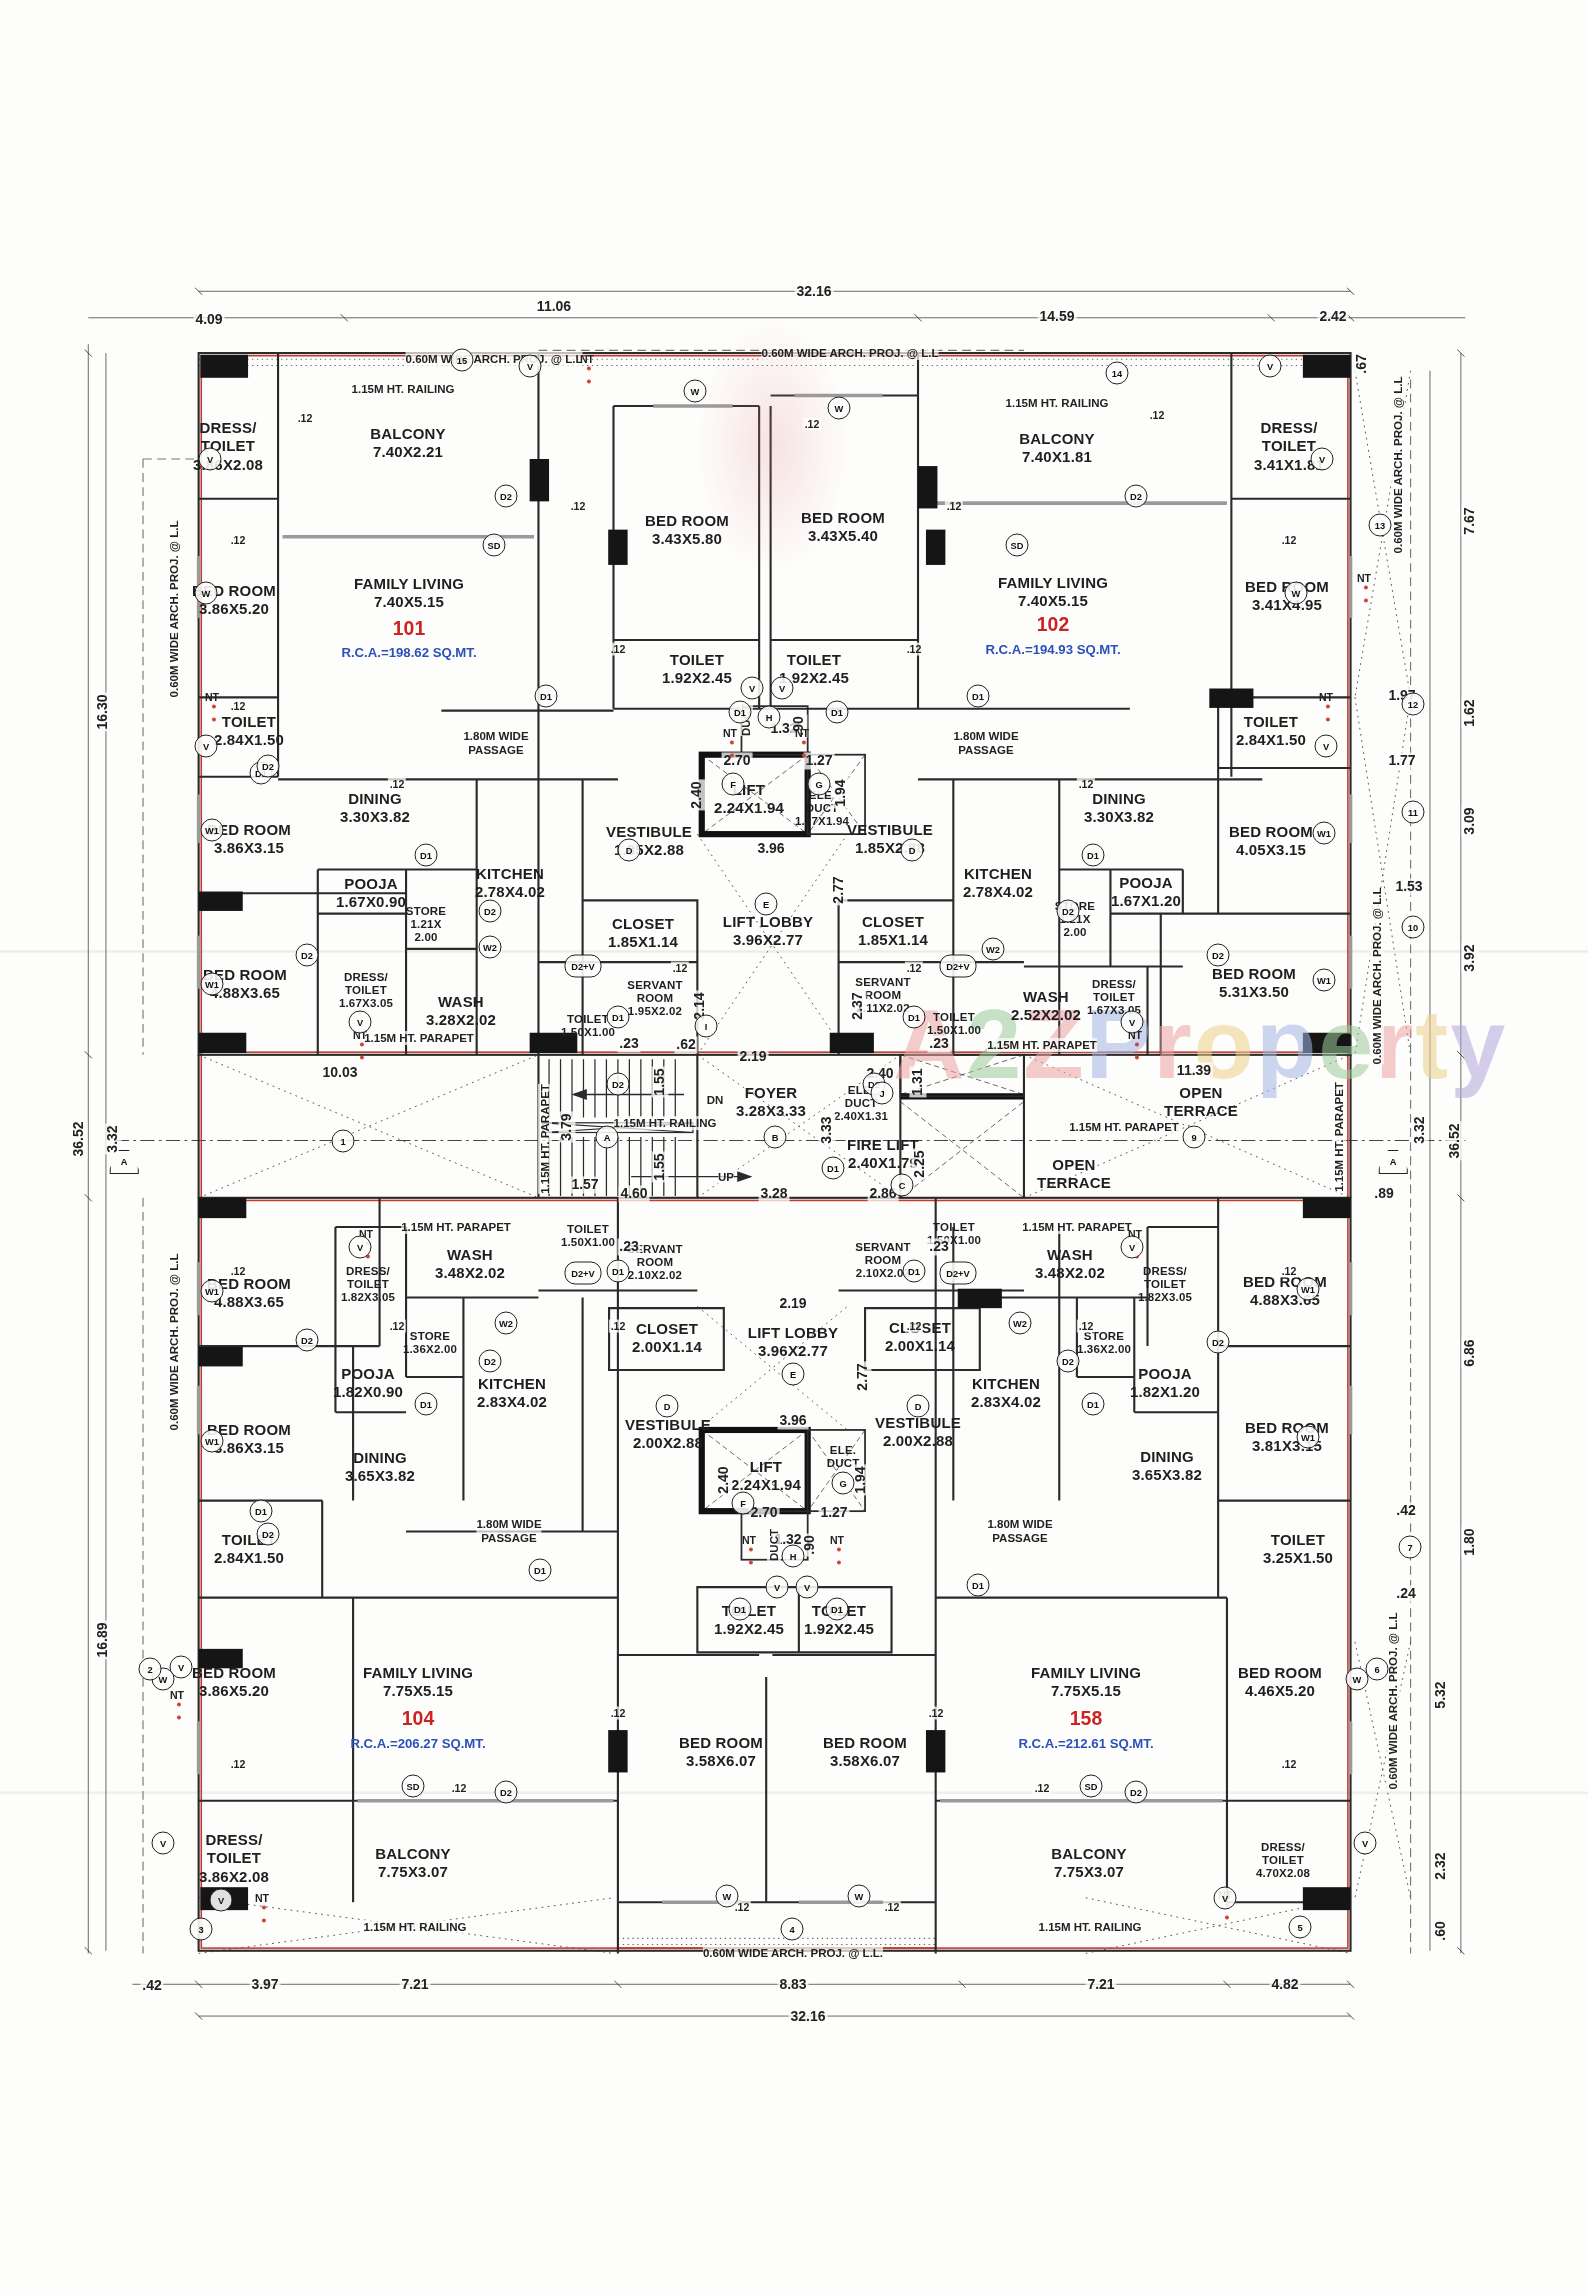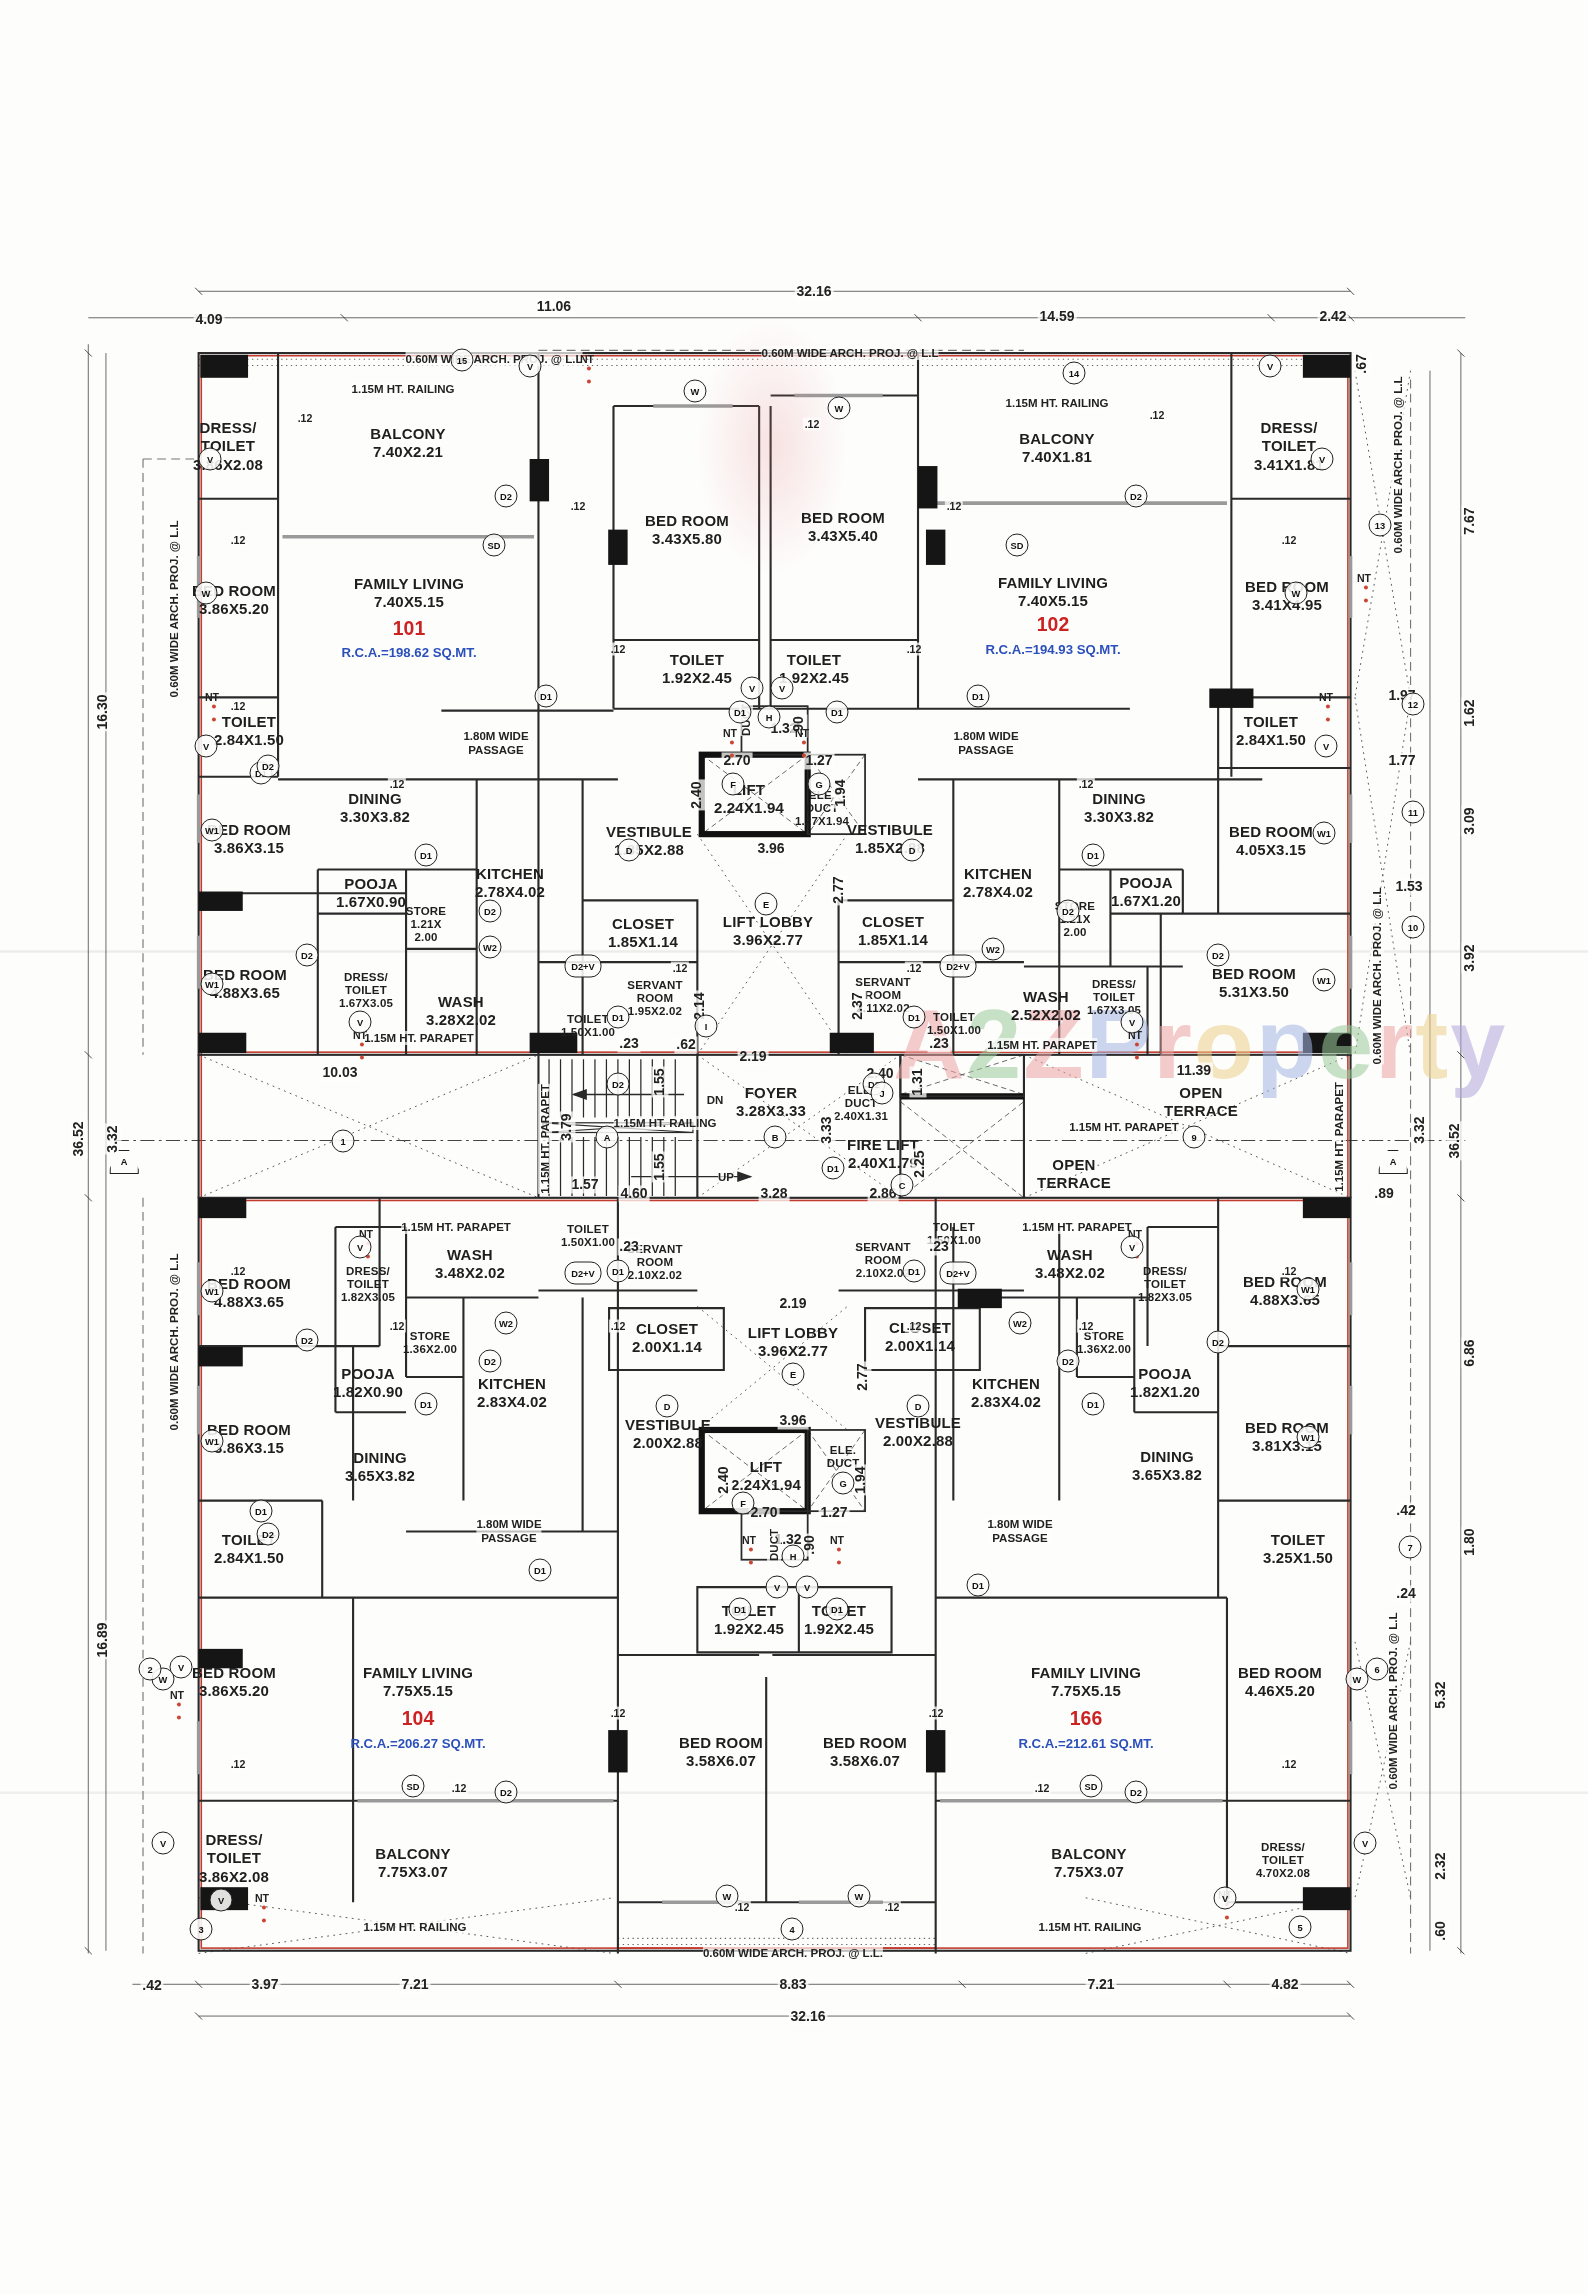--- a/index.html
+++ b/index.html
@@ -696,28 +696,28 @@
       <div class="tag" style="left: 201px; top: 1929px;">3</div>
       <div class="tag" style="left: 792px; top: 1929px;">4</div>
       <div class="tag" style="left: 1300px; top: 1927px;">5</div>
       <div class="tag" style="left: 1377px; top: 1669px;">6</div>
       <div class="tag" style="left: 1410px; top: 1547px;">7</div>
       <div class="tag" style="left: 1194px; top: 1137px;">9</div>
       <div class="tag" style="left: 1413px; top: 927px;">10</div>
       <div class="tag" style="left: 1413px; top: 812px;">11</div>
       <div class="tag" style="left: 1413px; top: 704px;">12</div>
       <div class="tag" style="left: 1380px; top: 525px;">13</div>
-      <div class="tag" style="left: 1074px; top: 373px;">14</div>
+      <div class="tag" style="left: 1117px; top: 373px;">14</div>
       <div class="tag" style="left: 462px; top: 360px;">15</div>
       <div class="tag tri" style="left: 124px; top: 1162px;">A</div>
       <div class="tag tri" style="left: 1393px; top: 1162px;">A</div>
       <div class="lbl unum" style="left: 409px; top: 629px;">101</div>
       <div class="lbl rca" style="left: 409px; top: 653px;">R.C.A.=198.62 SQ.MT.</div>
       <div class="lbl unum" style="left: 1053px; top: 625px;">102</div>
       <div class="lbl rca" style="left: 1053px; top: 650px;">R.C.A.=194.93 SQ.MT.</div>
       <div class="lbl unum" style="left: 418px; top: 1719px;">104</div>
       <div class="lbl rca" style="left: 418px; top: 1744px;">R.C.A.=206.27 SQ.MT.</div>
-      <div class="lbl unum" style="left: 1086px; top: 1719px;">166</div>
+      <div class="lbl unum" style="left: 1086px; top: 1719px;">158</div>
       <div class="lbl rca" style="left: 1086px; top: 1744px;">R.C.A.=212.61 SQ.MT.</div>
     </div>
 
 </div>
 
 
 </body></html>

